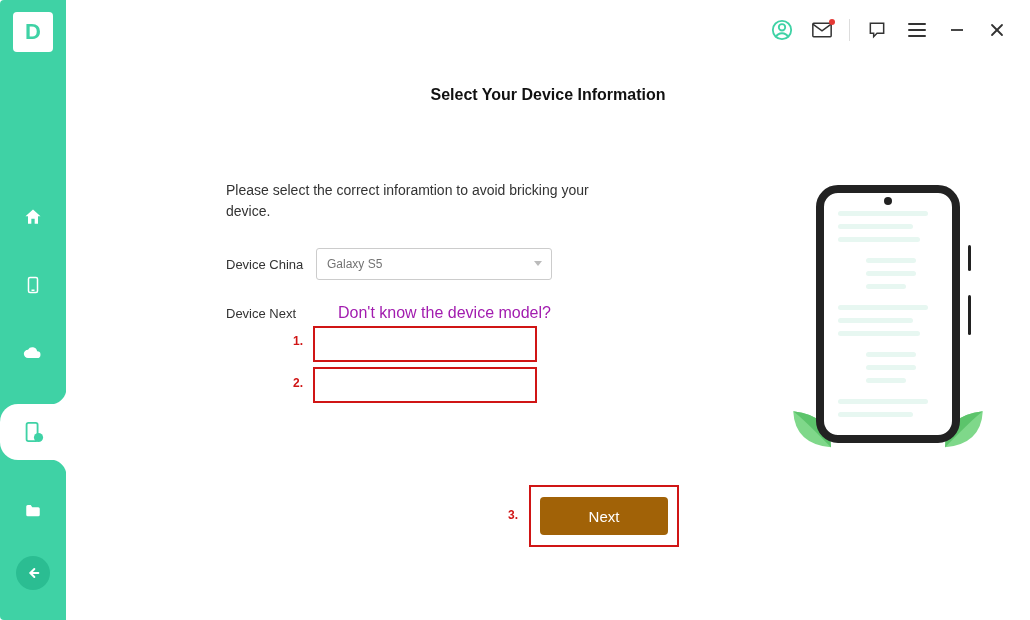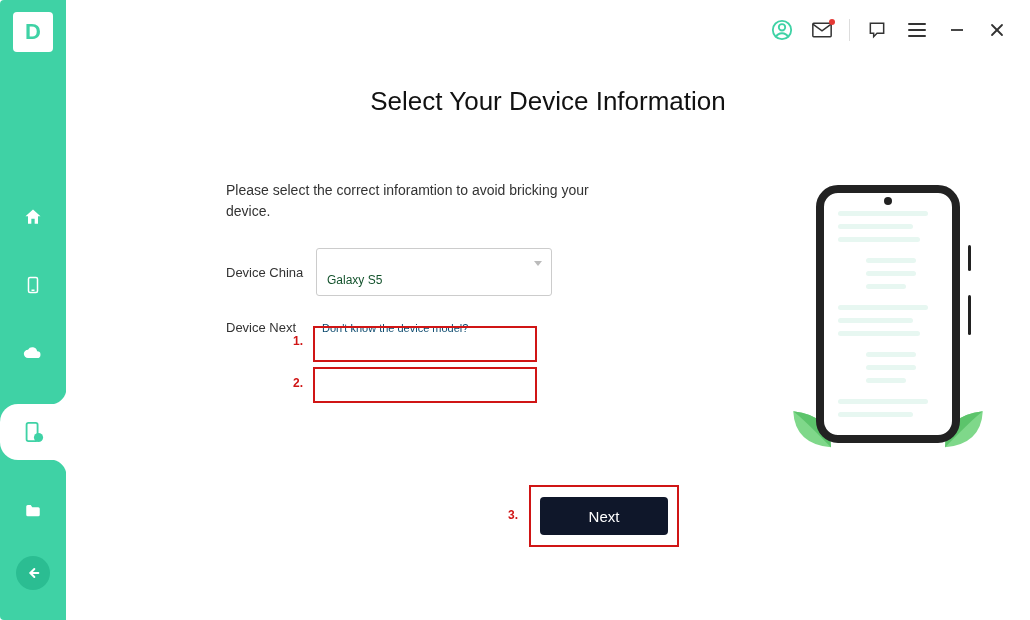--- a/index.html
+++ b/index.html
@@ -10,31 +10,31 @@
 .nav{width:34px;height:34px;margin:0 auto 34px;display:flex;align-items:center;justify-content:center;color:#fff;cursor:pointer;position:relative}
 .nav.active-wrap{background:#fff;border-top-left-radius:18px;border-bottom-left-radius:18px;width:66px;margin-left:0;justify-content:center;color:#3fd2a5;height:56px}
 .nav.active-wrap::before,.nav.active-wrap::after{content:"";position:absolute;right:0;width:16px;height:16px;background:radial-gradient(circle at 0 0,transparent 16px,#fff 16px)}
 .nav.active-wrap::before{top:-16px;background:radial-gradient(circle at 0 0,transparent 16px,#fff 17px)}
 .nav.active-wrap::after{bottom:-16px;background:radial-gradient(circle at 0 100%,transparent 16px,#fff 17px)}
 .backbtn{position:absolute;bottom:30px;left:50%;transform:translateX(-50%);width:34px;height:34px;border-radius:50%;background:#2bbd92;display:flex;align-items:center;justify-content:center;cursor:pointer}
 .main{flex:1;position:relative}
 .titlebar{height:44px;display:flex;align-items:center;justify-content:flex-end;padding:8px 16px 0 0;gap:6px}
 .tb{width:34px;height:30px;display:flex;align-items:center;justify-content:center;cursor:pointer;color:#555}
 .sep{width:1px;height:22px;background:#ddd;margin:0 4px}
-h1.title{text-align:center;font-size:26px;font-weight:400;color:#111;margin:34px 0 0}
+h1.title{text-align:center;font-size:16px;font-weight:700;color:#111;margin:34px 0 0}
 .content{position:absolute;left:0;right:0;top:180px;padding-left:160px}
 .hint{font-size:14px;color:#333;max-width:380px;margin-bottom:26px;line-height:1.5}
 .row{display:flex;align-items:center;margin-bottom:24px;position:relative}
 .lbl{width:90px;font-size:13px;color:#333}
-.sel{width:200px;height:30px;border:1px solid #ccc;border-radius:3px;background:#fff;font-size:12px;color:#14532d;padding:16px 24px 0 10px;display:flex;align-items:center;position:relative;cursor:pointer}
+.sel{width:200px;height:30px;border:1px solid #ccc;border-radius:3px;background:#fff;font-size:12px;color:#737373;padding:0 24px 0 10px;display:flex;align-items:center;position:relative;cursor:pointer}
 .sel::after{content:"";position:absolute;right:9px;top:12px;border-left:4px solid transparent;border-right:4px solid transparent;border-top:5px solid #bbb}
 .ann{position:absolute;border:2px solid #d01515;pointer-events:none;box-sizing:border-box}
 .anum{position:absolute;color:#d01515;font-size:12px;font-weight:bold}
-.link{color:#0c4a6e;font-size:11px;margin-left:6px;cursor:pointer}
-.next{position:absolute;left:474px;top:497px;width:128px;height:38px;background:#0f172a;color:#fff;border:none;border-radius:4px;font-size:15px;cursor:pointer}
+.link{color:#a21caf;font-size:16px;margin-left:22px;cursor:pointer}
+.next{position:absolute;left:474px;top:497px;width:128px;height:38px;background:#a16207;color:#fff;border:none;border-radius:4px;font-size:15px;cursor:pointer}
 .phone{position:absolute;right:70px;top:185px;width:144px;height:260px}
 .phone-body{width:144px;height:258px;border:8px solid #222;border-radius:22px;background:#fff;box-sizing:border-box;position:relative;overflow:hidden}
 .notch{position:absolute;top:4px;left:50%;transform:translateX(-50%);width:8px;height:8px;border-radius:50%;background:#222}
 .pbtn{position:absolute;background:#222;width:3px;height:26px;right:-11px;border-radius:2px}
 .pb1{top:60px}.pb2{top:110px;height:40px}
 .scr{padding:18px 14px}
 .ln{background:#e7f7f1;height:5px;border-radius:3px;margin-bottom:8px}
 .leaf{position:absolute;bottom:-4px;width:56px;height:42px}
 .leaf.l{left:-34px;transform:scaleX(-1)}
 .leaf.r{right:-34px}

